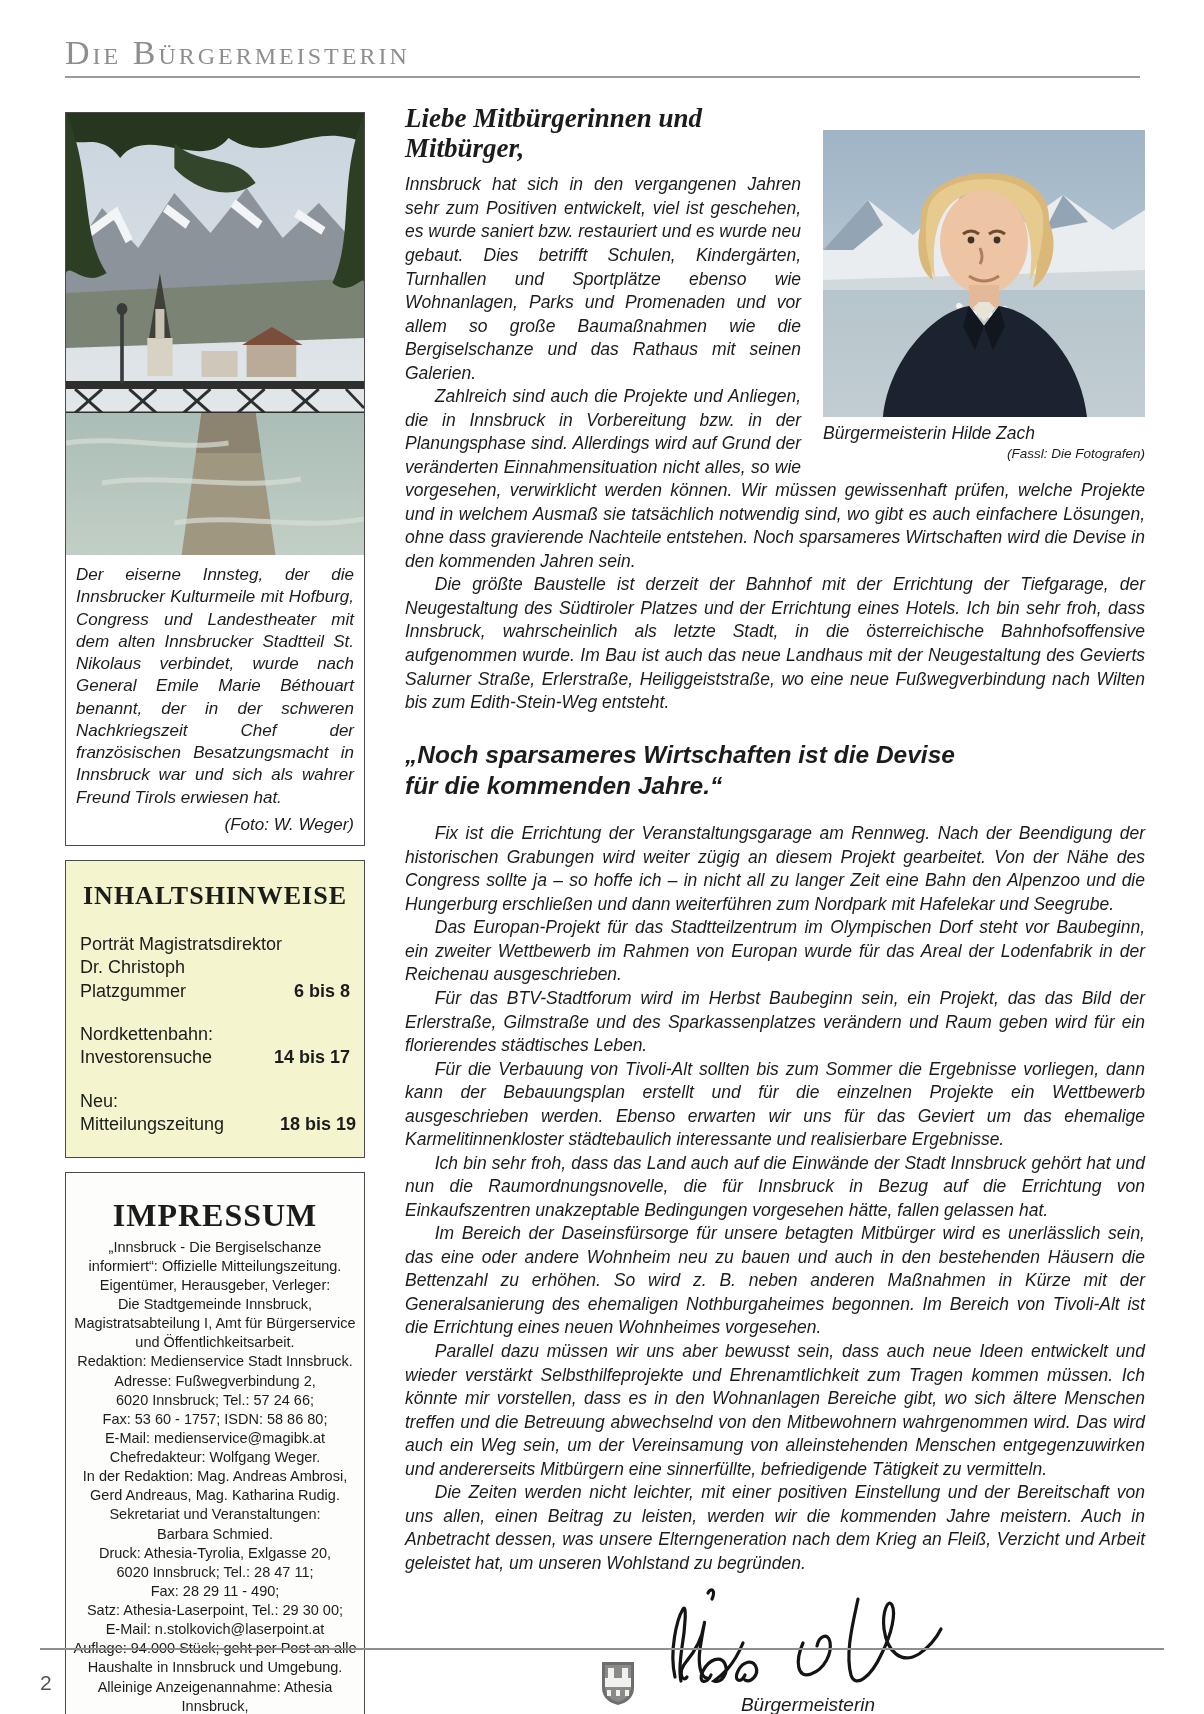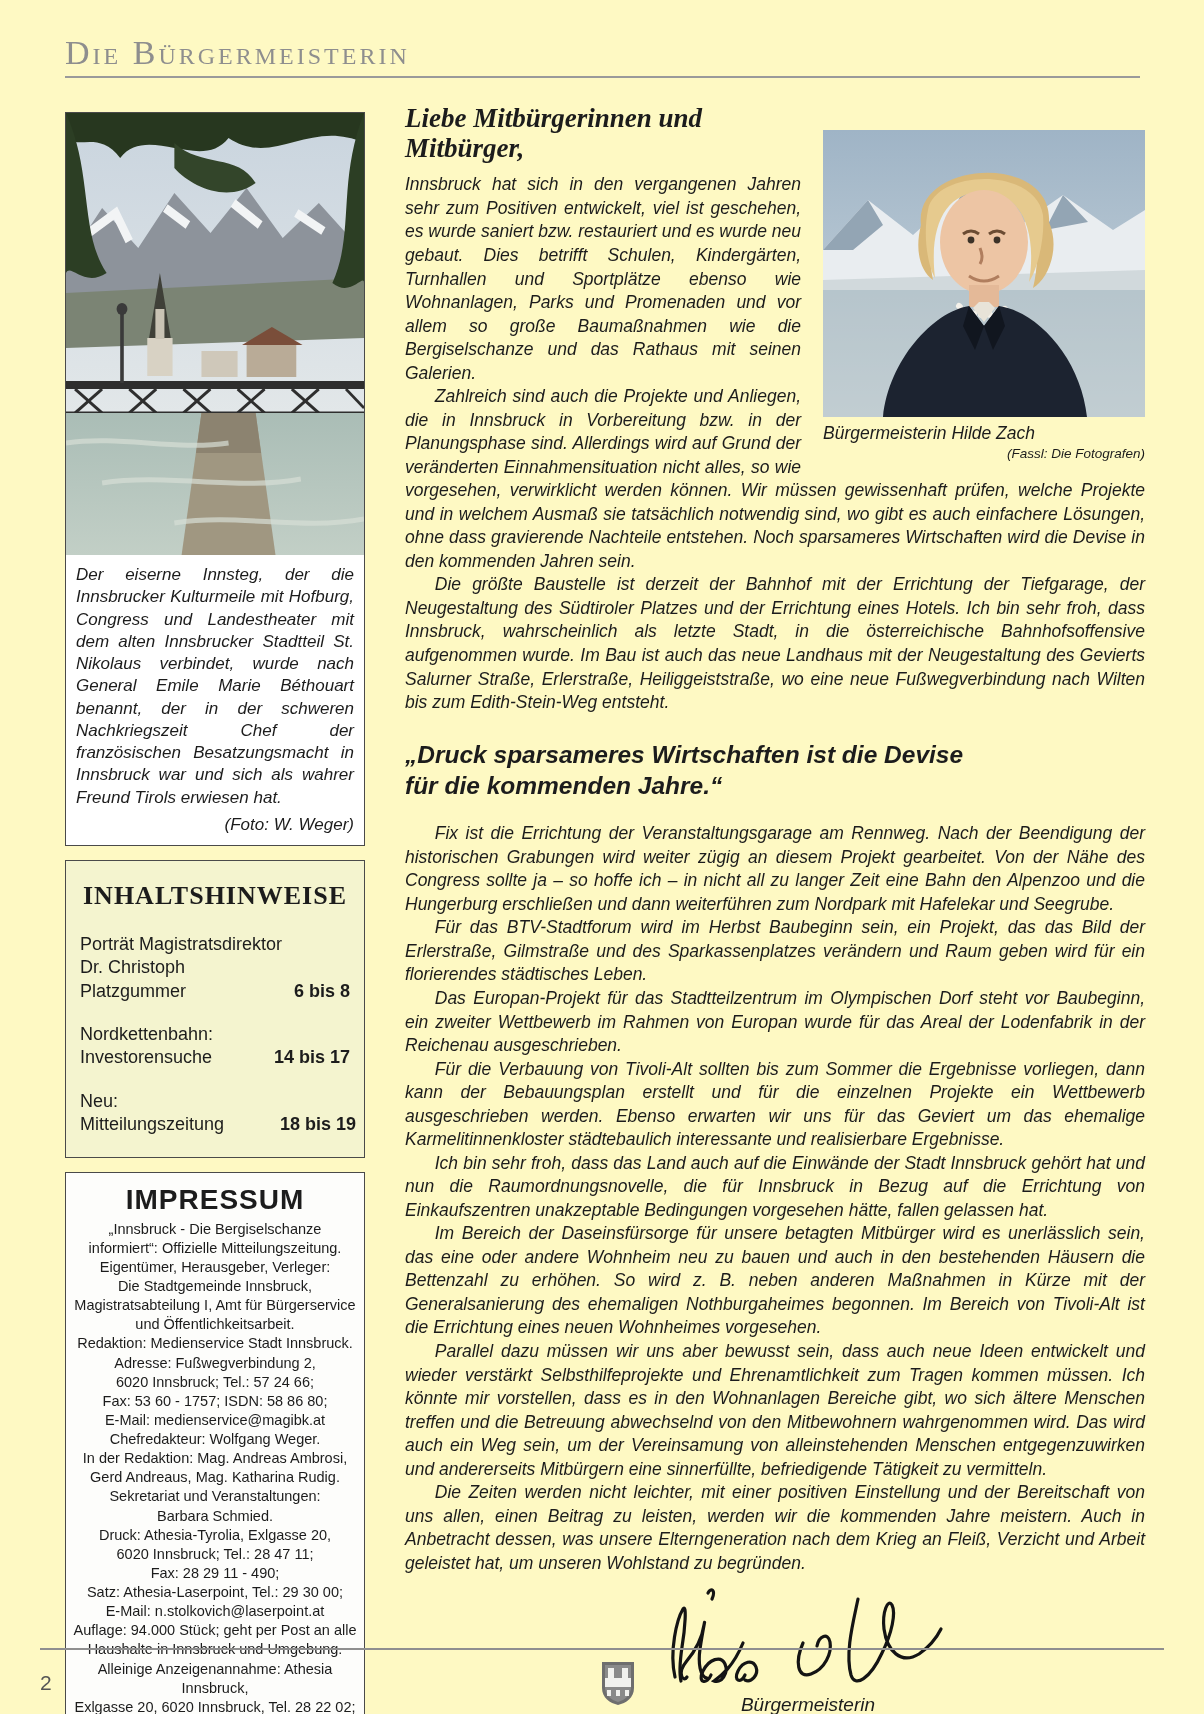--- a/index.html
+++ b/index.html
@@ -1,18 +1,18 @@
 <!DOCTYPE html>
 <html lang="de"><head>
 <meta charset="utf-8">
 <style>
   html,body{margin:0;padding:0;background:#e8e8e8;}
   .page{
     position:relative;width:1204px;height:1714px;margin:0 auto;
-    background:#fef9c3;color:#1c1c1c;
+    background:#ffffff;color:#1c1c1c;
     font-family:"Liberation Sans",sans-serif;overflow:hidden;
   }
   
   .hdr{position:absolute;left:65px;top:36px;width:1075px;}
   .hdr-title{
     font-family:"Liberation Serif",serif;font-variant:small-caps;
     font-size:34px;letter-spacing:3px;color:#8e8e8e;line-height:1;
   }
   .hdr-rule{border:none;border-top:2px solid #9a9a9a;margin:6px 0 0 0;}
 
@@ -38,22 +38,22 @@
   }
   .inh-item{margin-bottom:20px;font-size:18px;line-height:1.3;}
   .inh-item:last-child{margin-bottom:2px;}
   .inh-row{display:flex;justify-content:space-between;align-items:flex-end;gap:48px;}
   .inh-pages{font-weight:bold;white-space:nowrap;padding-left:8px;}
   .impressum{
     margin-top:14px;border:1.5px solid #4a4a4a;background:#fdfdfb;
     padding:10px 6px 14px 6px;text-align:center;
   }
   .imp-title{
-    font-family:Liberation Sans, sans-serif;font-weight:bold;
-    font-size:28px;letter-spacing:1px;margin:1px 0 4px 0;
+    font-family:Liberation Serif, serif;font-weight:bold;
+    font-size:32px;letter-spacing:1px;margin:14px 0 4px 0;
   }
   .imp-line{font-size:14.5px;line-height:1.32;}
 
   
   .article{position:absolute;left:405px;top:104px;width:740px;}
   .art-heading{
     font-family:"Liberation Serif",serif;font-weight:bold;font-style:italic;
     font-size:27px;margin:0 0 10px 0;line-height:1.1;
   }
   .portrait-float{float:right;width:322px;margin:26px 0 8px 22px;}
@@ -244,27 +244,27 @@
       <div class="pcredit">(Fassl: Die Fotografen)</div>
     </div>
 
     <h1 class="art-heading">Liebe Mitbürgerinnen und Mitbürger,</h1>
 
     <p>Innsbruck hat sich in den vergangenen Jahren sehr zum Positiven entwickelt, viel ist geschehen, es wurde saniert bzw. restauriert und es wurde neu gebaut. Dies betrifft Schulen, Kindergärten, Turnhallen und Sportplätze ebenso wie Wohnanlagen, Parks und Promenaden und vor allem so große Baumaßnahmen wie die Bergiselschanze und das Rathaus mit seinen Galerien.</p>
     <p class="ind">Zahlreich sind auch die Projekte und Anliegen, die in Innsbruck in Vorbereitung bzw. in der Planungsphase sind. Allerdings wird auf Grund der veränderten Einnahmensituation nicht alles, so wie vorgesehen, verwirklicht werden können. Wir müssen gewissenhaft prüfen, welche Projekte und in welchem Ausmaß sie tatsächlich notwendig sind, wo gibt es auch einfachere Lösungen, ohne dass gravierende Nachteile entstehen. Noch sparsameres Wirtschaften wird die Devise in den kommenden Jahren sein.</p>
     <p class="ind">Die größte Baustelle ist derzeit der Bahnhof mit der Errichtung der Tiefgarage, der Neugestaltung des Südtiroler Platzes und der Errichtung eines Hotels. Ich bin sehr froh, dass Innsbruck, wahrscheinlich als letzte Stadt, in die österreichische Bahnhofsoffensive aufgenommen wurde. Im Bau ist auch das neue Landhaus mit der Neugestaltung des Gevierts Salurner Straße, Erlerstraße, Heiliggeiststraße, wo eine neue Fußwegverbindung nach Wilten bis zum Edith-Stein-Weg entsteht.</p>
 
     <div class="pullquote">
-      <div>„Druck sparsameres Wirtschaften ist die Devise</div>
+      <div>„Noch sparsameres Wirtschaften ist die Devise</div>
       <div>für die kommenden Jahre.“</div>
     </div>
 
     <p class="ind">Fix ist die Errichtung der Veranstaltungsgarage am Rennweg. Nach der Beendigung der historischen Grabungen wird weiter zügig an diesem Projekt gearbeitet. Von der Nähe des  Congress sollte ja – so hoffe ich – in nicht all zu langer Zeit eine Bahn den Alpenzoo und die Hungerburg erschließen und dann weiterführen zum Nordpark mit Hafelekar und Seegrube.</p>
+    <p class="ind">Das Europan-Projekt für das Stadtteilzentrum im Olympischen Dorf steht vor Baubeginn, ein zweiter Wettbewerb im Rahmen von Europan wurde für das Areal der Lodenfabrik in der Reichenau ausgeschrieben.</p>
     <p class="ind">Für das BTV-Stadtforum wird im Herbst Baubeginn sein, ein Projekt, das das Bild der Erlerstraße, Gilmstraße und des Sparkassenplatzes verändern und Raum geben wird für ein florierendes städtisches Leben.</p>
-    <p class="ind">Das Europan-Projekt für das Stadtteilzentrum im Olympischen Dorf steht vor Baubeginn, ein zweiter Wettbewerb im Rahmen von Europan wurde für das Areal der Lodenfabrik in der Reichenau ausgeschrieben.</p>
     <p class="ind">Für die Verbauung von Tivoli-Alt sollten bis zum Sommer die Ergebnisse vorliegen, dann kann der Bebauungsplan erstellt und für die einzelnen Projekte ein Wettbewerb ausgeschrieben werden. Ebenso erwarten wir uns für das Geviert um das ehemalige Karmelitinnenkloster städtebaulich interessante und realisierbare Ergebnisse.</p>
     <p class="ind">Ich bin sehr froh, dass das Land auch auf die Einwände der Stadt Innsbruck gehört hat und nun die Raumordnungsnovelle, die für Innsbruck in Bezug auf die Errichtung von Einkaufszentren unakzeptable Bedingungen vorgesehen hätte, fallen gelassen hat.</p>
     <p class="ind">Im Bereich der Daseinsfürsorge für unsere betagten Mitbürger wird es unerlässlich sein, das eine oder andere Wohnheim neu zu bauen und auch in den bestehenden Häusern die Bettenzahl zu erhöhen. So wird z. B. neben anderen Maßnahmen in Kürze mit der Generalsanierung des ehemaligen Nothburgaheimes begonnen. Im Bereich von Tivoli-Alt ist die Errichtung eines neuen Wohnheimes vorgesehen.</p>
     <p class="ind">Parallel dazu müssen wir uns aber bewusst sein, dass auch neue Ideen entwickelt und wieder verstärkt Selbsthilfeprojekte und Ehrenamtlichkeit zum Tragen kommen müssen. Ich könnte mir vorstellen, dass es in den Wohnanlagen Bereiche gibt, wo sich ältere Menschen treffen und die Betreuung abwechselnd von den Mitbewohnern wahrgenommen wird. Das wird auch ein Weg sein, um der Vereinsamung von alleinstehenden Menschen entgegenzuwirken und andererseits Mitbürgern eine sinnerfüllte, befriedigende Tätigkeit zu vermitteln.</p>
     <p class="ind">Die Zeiten werden nicht leichter, mit einer positiven Einstellung und der Bereitschaft von uns allen, einen Beitrag zu leisten, werden wir die kommenden Jahre meistern. Auch in Anbetracht dessen, was unsere Elterngeneration nach dem Krieg an Fleiß, Verzicht und Arbeit geleistet hat, um unseren Wohlstand zu begründen.</p>
 
     <div class="sigblock">
       <svg width="310" height="105" viewBox="0 0 310 105">
         <g fill="none" stroke="#141414" stroke-width="3.2" stroke-linecap="round">
           <path d="M22,92 C16,66 24,34 30,24 C34,18 32,44 29,62 C27,76 26,88 28,96"></path>

